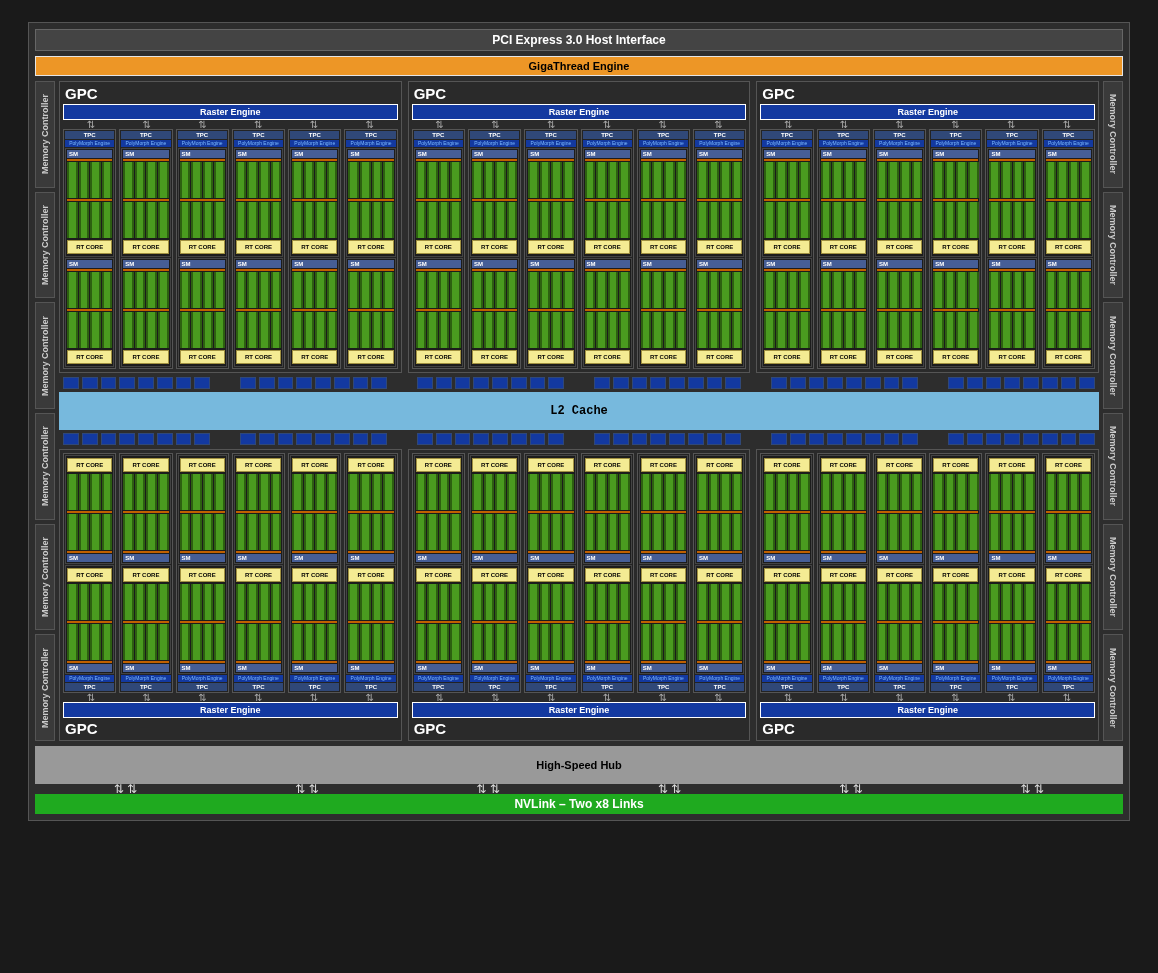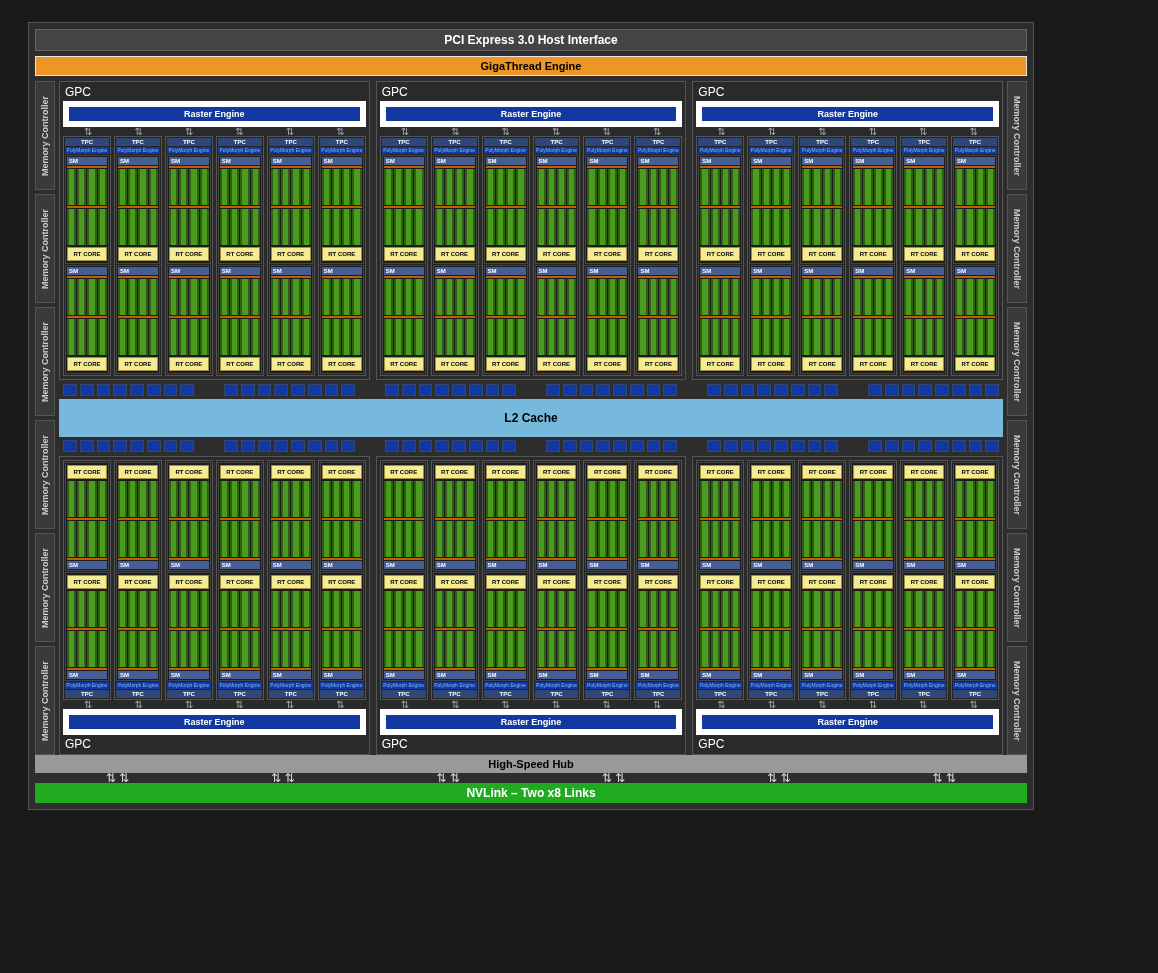--- a/index.html
+++ b/index.html
@@ -10,21 +10,21 @@
     font-family: Arial, Helvetica, sans-serif;
     color: #fff;
     width: 1158px;
     height: 973px;
     overflow: hidden;
   }
   .chip {
     position: absolute;
     left: 28px;
     top: 22px;
-    width: 1006px;
+    width: 1102px;
     background: #2d2d2d;
     border: 1px solid #555;
     padding: 6px;
   }
   .pci {
     background: #444;
     color: #fff;
     text-align: center;
     font-weight: bold;
     font-size: 12px;
@@ -82,32 +82,32 @@
     flex: 1;
     background: #2a2a2a;
     border: 1px solid #555;
     padding: 3px;
     display: flex;
     flex-direction: column;
     gap: 2px;
   }
   .gpclabel {
     color: #fff;
-    font-size: 12px;
-    font-weight: normal;
+    font-size: 15px;
+    font-weight: bold;
     padding: 0 2px;
   }
   .raster {
     background: #1339a0;
     color: #fff;
     text-align: center;
     font-size: 9px;
     font-weight: bold;
     padding: 2px 0;
-    border: 6px solid #ffffff;
+    border: 1px solid #ffffff;
   }
   .arrowrow {
     display: flex;
     justify-content: space-around;
     line-height: 5px;
     color: #aaa;
     font-size: 10px;
   }
   .tpcrow {
     display: flex;
@@ -198,28 +198,30 @@
     background: #1339a0;
     border: 1px solid #304878;
   }
   .l2 {
     background: #77b9dd;
     color: #000;
     font-weight: bold;
     font-size: 12px;
     text-align: center;
     padding: 12px 0;
+    font-family: Liberation Mono, monospace;
   }
   .hsh {
     background: #999;
     color: #000;
     font-weight: bold;
     font-size: 11px;
     text-align: center;
-    padding: 3px 0;
+    padding: 13px 0;
+    margin-top: 5px;
   }
   .hsharrow {
     display: flex;
     justify-content: space-around;
     line-height: 8px;
     color: #ddd;
     font-size: 12px;
     margin: 1px 0;
   }
   .nvlink {

